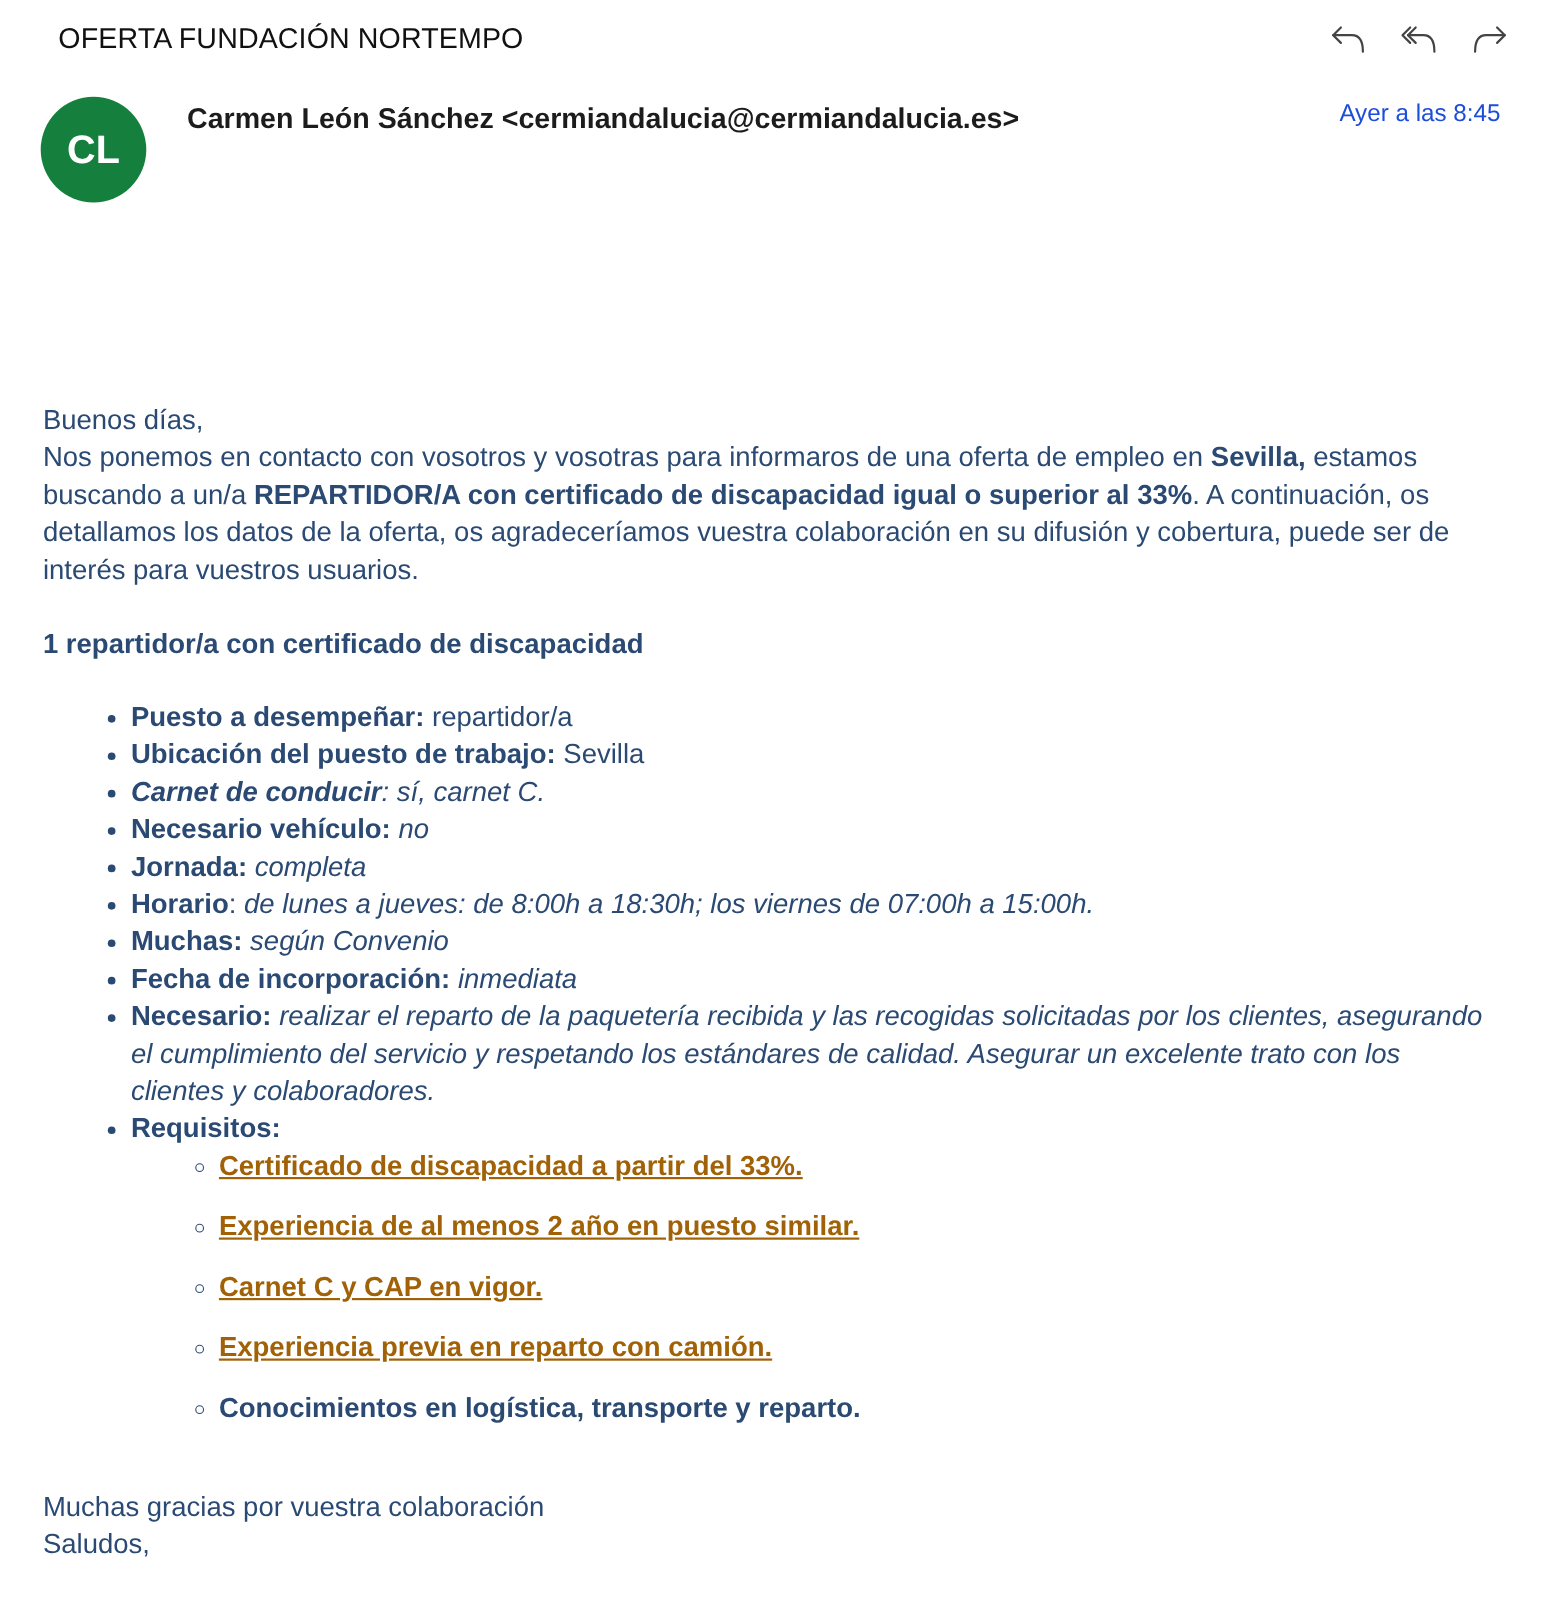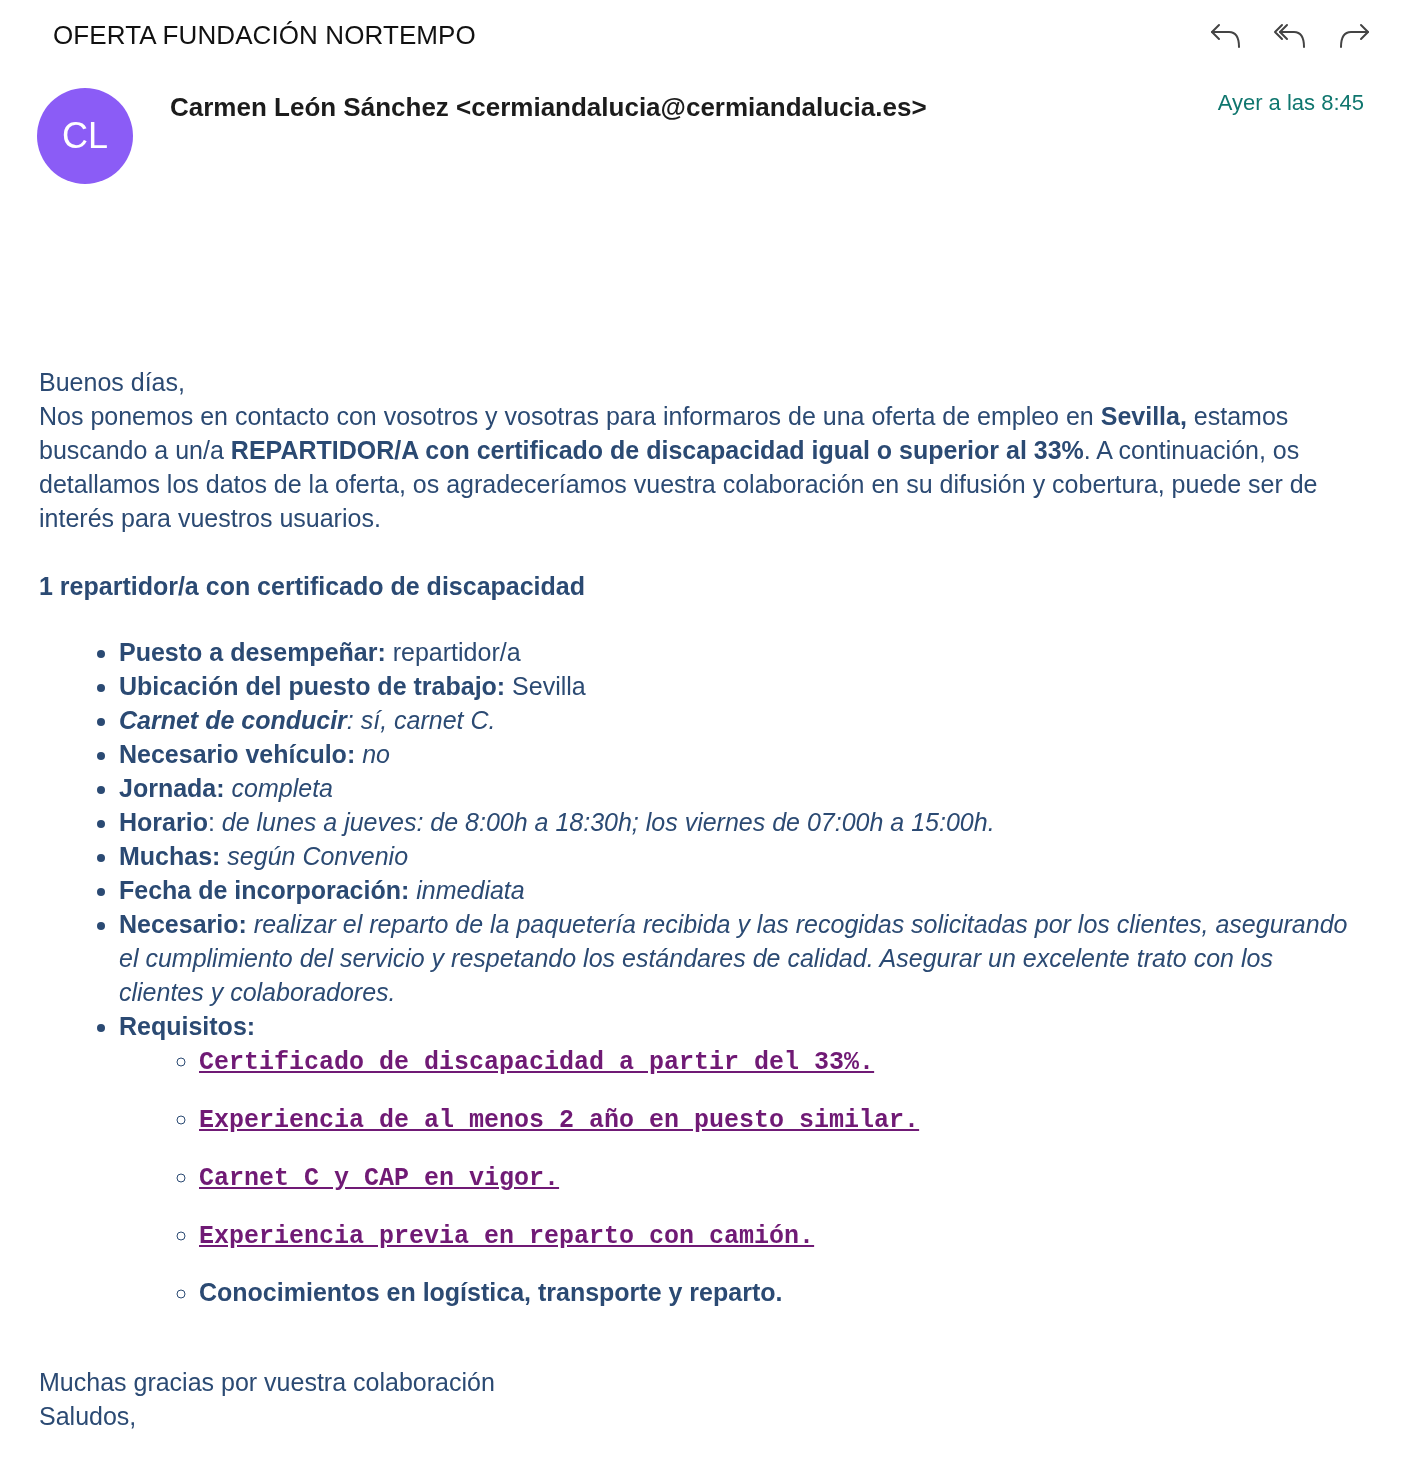--- a/index.html
+++ b/index.html
@@ -1,31 +1,31 @@
 <!DOCTYPE html>
 <html><head>
 <meta charset="utf-8">
 <style>
   html, body { margin: 0; padding: 0; background: #ffffff; }
   body { width: 1404px; height: 1470px; position: relative; overflow: hidden; font-family: "Liberation Sans", sans-serif; }
   .subject { position: absolute; left: 53px; top: 20px; font-size: 26px; font-weight: 500; color: #111111; letter-spacing: 0.1px; }
   .actions { position: absolute; top: 18px; right: 32px; display: flex; gap: 28px; }
   .actions .act { width: 36px; height: 36px; display: flex; align-items: center; justify-content: center; cursor: pointer; }
-  .avatar { position: absolute; left: 37px; top: 88px; width: 96px; height: 96px; border-radius: 50%; background: #8b5cf6; color: #ffffff; font-size: 36px; display: flex; align-items: center; justify-content: center; }
+  .avatar { position: absolute; left: 37px; top: 88px; width: 96px; height: 96px; border-radius: 50%; background: #15803d; color: #ffffff; font-size: 36px; display: flex; align-items: center; justify-content: center; font-weight: bold; }
   .sender { position: absolute; left: 170px; top: 92px; font-size: 26px; font-weight: 600; color: #1c1c1c; }
-  .timestamp { position: absolute; right: 40px; top: 90px; font-size: 22px; color: #0f766e; }
+  .timestamp { position: absolute; right: 40px; top: 90px; font-size: 22px; color: #1d4ed8; }
   .body { position: absolute; left: 39px; top: 365px; width: 1320px; color: #2b4a73; font-size: 25px; line-height: 34px; }
   .body p { margin: 0; }
   .body b { font-weight: 700; }
   .section-title { margin-top: 34px !important; font-weight: 700; }
   ul.main { margin: 32px 0 0 0; padding-left: 80px; list-style: disc; }
   ul.main li { line-height: 34px; }
   ul.sub { margin: 0; padding-left: 80px; list-style: circle; }
   ul.sub li { font-weight: 700; margin-bottom: 21px; line-height: 34px; }
-  ul.sub li a { color: #701a75; text-decoration: underline; font-family: Liberation Mono, monospace; }
+  ul.sub li a { color: #a16207; text-decoration: underline; }
   .closing { margin-top: 56px !important; }
 </style>
 </head>
 <body>
 
 <div class="subject">OFERTA FUNDACIÓN NORTEMPO</div>
 
 <div class="actions">
   <div class="act">
     <svg width="34" height="28" viewBox="0 0 34 28" fill="none" stroke="#444" stroke-width="2" stroke-linecap="round" stroke-linejoin="round">

